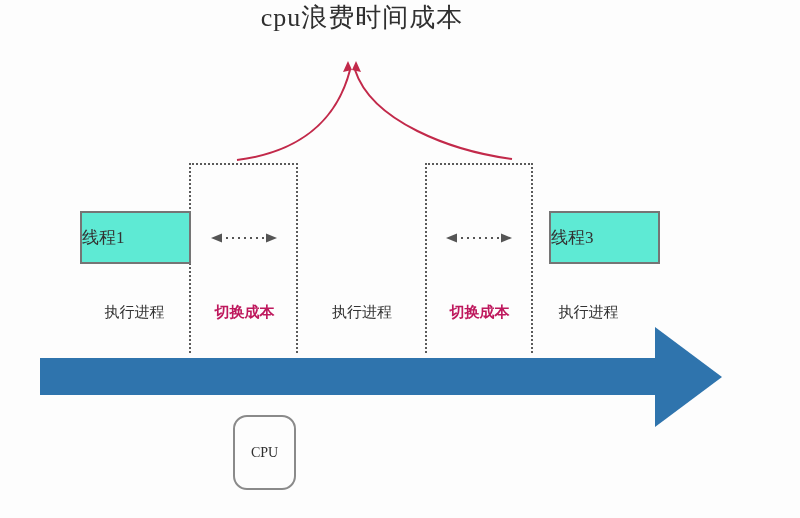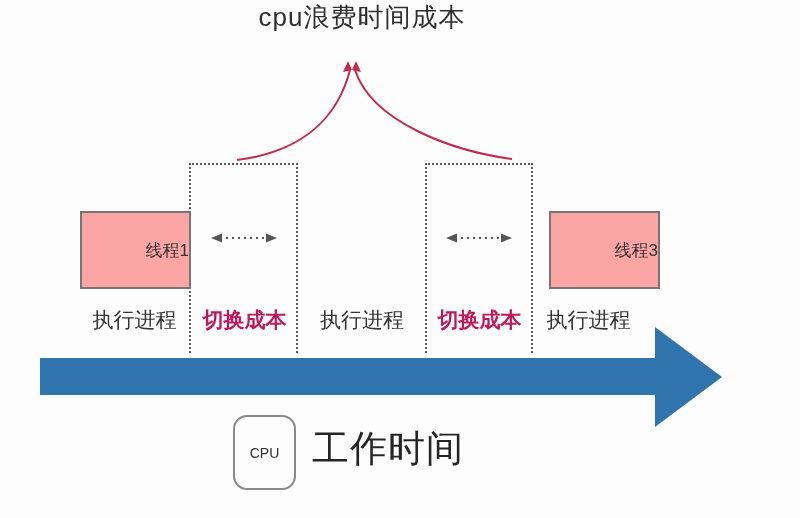--- a/index.html
+++ b/index.html
@@ -1,44 +1,44 @@
 <!DOCTYPE html>
 <html><head>
 <meta charset="utf-8">
 <style>
   html, body { margin: 0; padding: 0; background: #ffffff; }
   .stage {
     position: relative;
     width: 800px;
     height: 518px;
     background: #fdfdfd;
-    font-family: Liberation Sans, sans-serif;
+    font-family: Liberation Serif, serif;
     overflow: hidden;
   }
   .abs { position: absolute; }
 
   
   .title {
     left: 0; top: 30; width: 724px;
     text-align: center;
     font-size: 26px;
     color: #2f2f2f;
     letter-spacing: 1px;
   }
 
   
   .curve-svg { left: 0; top: 0; pointer-events: none; }
 
   
   .thread-box {
-    top: 211px; height: 78px;
+    top: 211px; height: 53px;
     border: 2px solid #757575;
-    background: #fca5a5;
+    background: #5eead4;
     box-sizing: border-box;
-    display: flex; align-items: center; justify-content: flex-end;
+    display: flex; align-items: center; justify-content: flex-start;
     font-size: 17px; color: #333333;
     z-index: 2;
   }
   .thread-1 { left: 80px;  width: 111px; }
   .thread-2 { left: 298px; width: 128px; }
   .thread-3 { left: 533px; width: 111px; margin-left: 16px; }
 
   
   .gap-box {
     top: 163px; height: 190px;
@@ -53,23 +53,23 @@
   
   .switch-arrow {
     top: 231px; height: 14px; width: 70px;
     z-index: 3;
   }
   .switch-arrow-1 { left: 209px; }
   .switch-arrow-2 { left: 444px; }
 
   
   .phase-label {
-    top: 306px; height: 28px;
+    top: 298px; height: 28px;
     display: flex; align-items: center; justify-content: center;
-    font-size: 21px;
+    font-size: 15px;
     color: #333333;
     z-index: 2;
     white-space: nowrap;
     text-align: center;
   }
   .phase-label.switch { color: #be185d; font-weight: bold; }
   .pl-1 { left: 78px;  width: 113px; }
   .pl-2 { left: 191px; width: 107px; }
   .pl-3 { left: 298px; width: 128px; }
   .pl-4 { left: 426px; width: 107px; }
@@ -149,15 +149,14 @@
   <div class="abs phase-label execute pl-5">执行进程</div>
 
   <div>
     <div class="abs timeline-arrow-body"></div>
     <div class="abs timeline-arrow-head"></div>
   </div>
 
   <div class="abs cpu-box">
     <span>CPU</span>
   </div>
-  <div class="abs axis-caption">工作时间</div>
 
 </div>
 
 </body></html>

